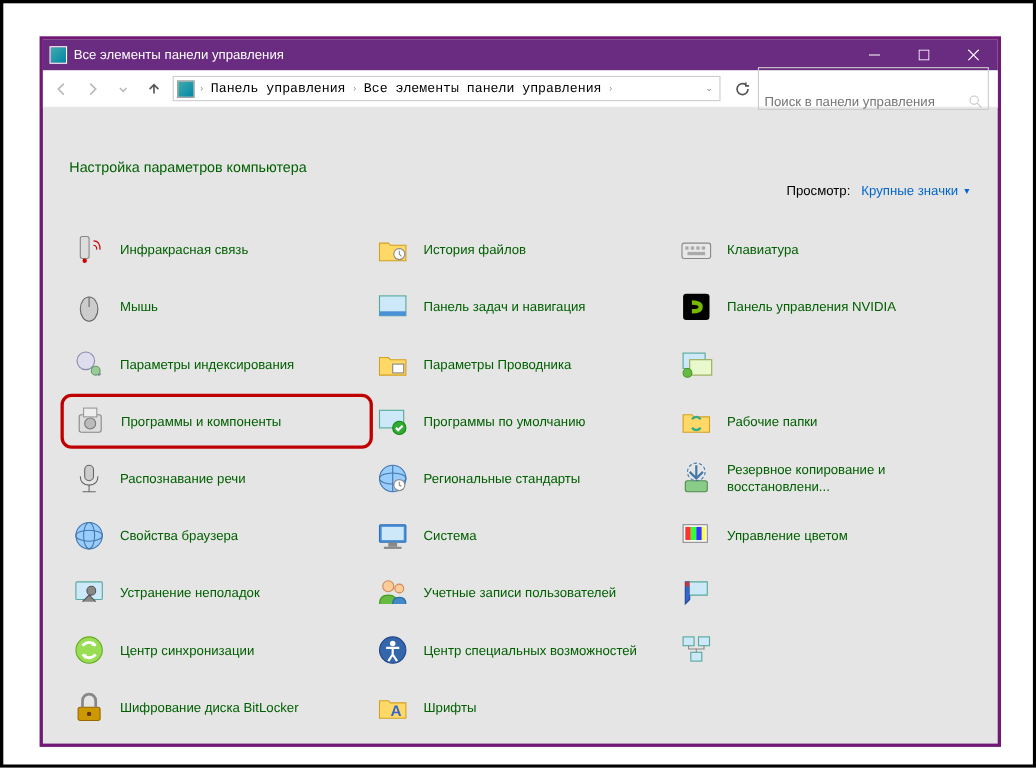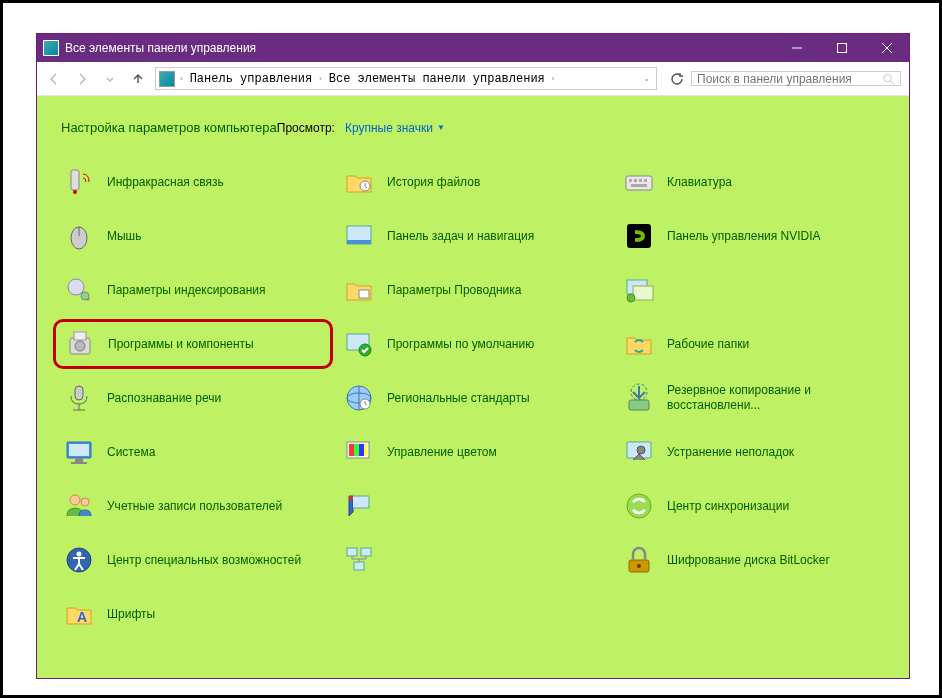--- a/index.html
+++ b/index.html
@@ -1,42 +1,42 @@
 <!DOCTYPE html>
 <html><head>
 <meta charset="utf-8">
 <style>
 * { box-sizing: border-box; margin: 0; padding: 0; }
 body { font-family: "Segoe UI", Tahoma, sans-serif; font-size: 12px; background: #fff; width: 942px; height: 698px; position: relative; overflow: hidden; }
 .outer-frame { border: 3px solid #000; width: 942px; height: 698px; position: relative; background: #fff; }
-.window { position: absolute; left: 33px; top: 30px; width: 874px; height: 646px; background: #bef264; border: 1px solid #701a75; }
+.window { position: absolute; left: 33px; top: 30px; width: 874px; height: 646px; background: #e5e5e5; border: 3px solid #701a75; }
 .titlebar { height: 28px; background: #6a2c80; display: flex; align-items: center; color: #fff; }
 .titlebar .app-icon { width: 16px; height: 16px; margin: 0 6px; background: linear-gradient(135deg,#4aa,#08a); border: 1px solid #fff; }
 .titlebar .title { flex: 1; font-size: 12px; }
 .winbtn { width: 45px; height: 28px; display: flex; align-items: center; justify-content: center; }
 .winbtn svg { stroke: #fff; stroke-width: 1; fill: none; }
 .navbar { height: 34px; background: #fff; border-bottom: 1px solid #e5e5e5; display: flex; align-items: center; padding: 0 4px; gap: 2px; }
 .nav-arrow { width: 26px; height: 26px; display: flex; align-items: center; justify-content: center; opacity: 0.4; }
 .nav-arrow.up { opacity: 1; }
 .nav-arrow svg { stroke: #555; stroke-width: 1.5; fill: none; }
 .addr { flex: 1; height: 23px; border: 1px solid #ccc; display: flex; align-items: center; padding: 0 3px; gap: 2px; margin: 0 6px 0 2px; }
 .addr-icon { width: 16px; height: 16px; background: linear-gradient(135deg,#4aa,#08a); border: 1px solid #999; }
 .crumb { font-size: 12px; color: #000; padding: 0 2px; font-family: Liberation Mono, monospace; }
 .chev { color: #888; font-size: 8px; padding: 0 3px; }
 .addr-drop { margin-left: auto; }
 .refresh { width: 24px; height: 23px; display: flex; align-items: center; justify-content: center; }
-.search { width: 210px; height: 15px; border: 1px solid #ccc; display: flex; align-items: center; padding: 0 5px; margin-right: 4px; }
+.search { width: 210px; height: 39px; border: 1px solid #ccc; display: flex; align-items: flex-end; padding: 0 5px; margin-right: 4px; }
 .search input { border: none; outline: none; font-size: 12px; color: #888; width: 100%; background: transparent; }
 .search-icon { width: 14px; height: 14px; opacity: 0.5; }
 .content { padding: 24px 24px 10px 24px; height: calc(100% - 62px); overflow: hidden; }
-.header-row { display: flex; align-items: center; margin-bottom: 28px; }
+.header-row { display: flex; justify-content: space-between; align-items: center; margin-bottom: 28px; }
 .page-title { font-size: 13px; color: #006000; }
-.view-row { font-size: 12px; display: flex; align-items: center; gap: 10px; }
+.view-row { font-size: 12px; display: flex; align-items: center; gap: 10px; margin-top: 44px; }
 .view-link { color: #0066cc; display: flex; align-items: center; gap: 4px; }
-.grid { display: grid; grid-template-columns: repeat(3, 1fr); column-gap: 8px; row-gap: 14px; gap: 16px; }
+.grid { display: grid; grid-template-columns: repeat(3, 1fr); column-gap: 8px; row-gap: 14px; }
 .cp-item { display: flex; align-items: center; gap: 12px; min-height: 38px; padding: 2px; }
 .cp-item.highlighted { border: 3px solid #c00000; border-radius: 10px; padding: 6px 8px; margin: -6px -8px; }
 .cp-icon { width: 32px; height: 32px; flex-shrink: 0; display: flex; align-items: center; justify-content: center; }
 .cp-icon svg { width: 32px; height: 32px; }
 .cp-label { color: #006000; font-size: 12px; line-height: 1.25; }
 </style>
 </head>
 <body>
 <div class="outer-frame">
 <div class="window">
@@ -266,20 +266,30 @@
                 <rect x="6" y="18" width="20" height="10" rx="2" fill="#8c8" stroke="#585"></rect>
                 <path d="M16 4 L16 16 M10 10 L16 16 L22 10" stroke="#47a" fill="none" stroke-width="2"></path>
                 <circle cx="16" cy="10" r="8" fill="none" stroke="#47a" stroke-dasharray="3 2"></circle>
               </svg>
             </div>
             <div class="cp-label">Резервное копирование и восстановлени...</div>
           </div>
           <div class="cp-item">
             <div class="cp-icon">
               <svg viewBox="0 0 32 32">
+                <circle cx="16" cy="16" r="12" fill="#9cf" stroke="#47a"></circle>
+                <ellipse cx="16" cy="16" rx="12" ry="5" fill="none" stroke="#47a"></ellipse>
+                <ellipse cx="16" cy="16" rx="5" ry="12" fill="none" stroke="#47a"></ellipse>
+              </svg>
+            </div>
+            <div class="cp-label">Свойства браузера</div>
+          </div>
+          <div class="cp-item">
+            <div class="cp-icon">
+              <svg viewBox="0 0 32 32">
                 <rect x="4" y="6" width="24" height="16" rx="1" fill="#4a90d9" stroke="#2a70b9"></rect>
                 <rect x="6" y="8" width="20" height="12" fill="#cde8f9"></rect>
                 <rect x="12" y="22" width="8" height="4" fill="#888"></rect>
                 <rect x="8" y="26" width="16" height="2" fill="#888"></rect>
               </svg>
             </div>
             <div class="cp-label">Система</div>
           </div>
           <div class="cp-item">
             <div class="cp-icon">

